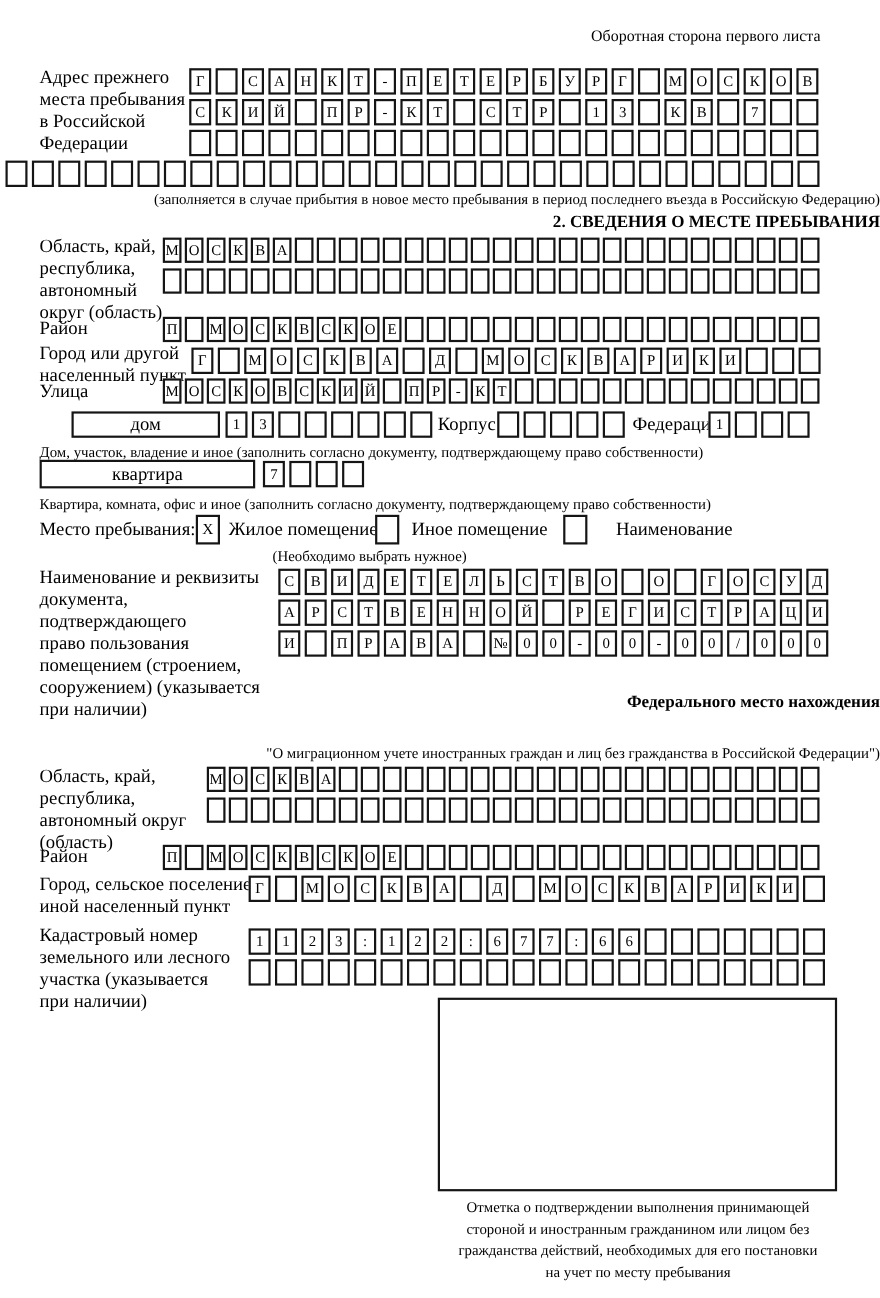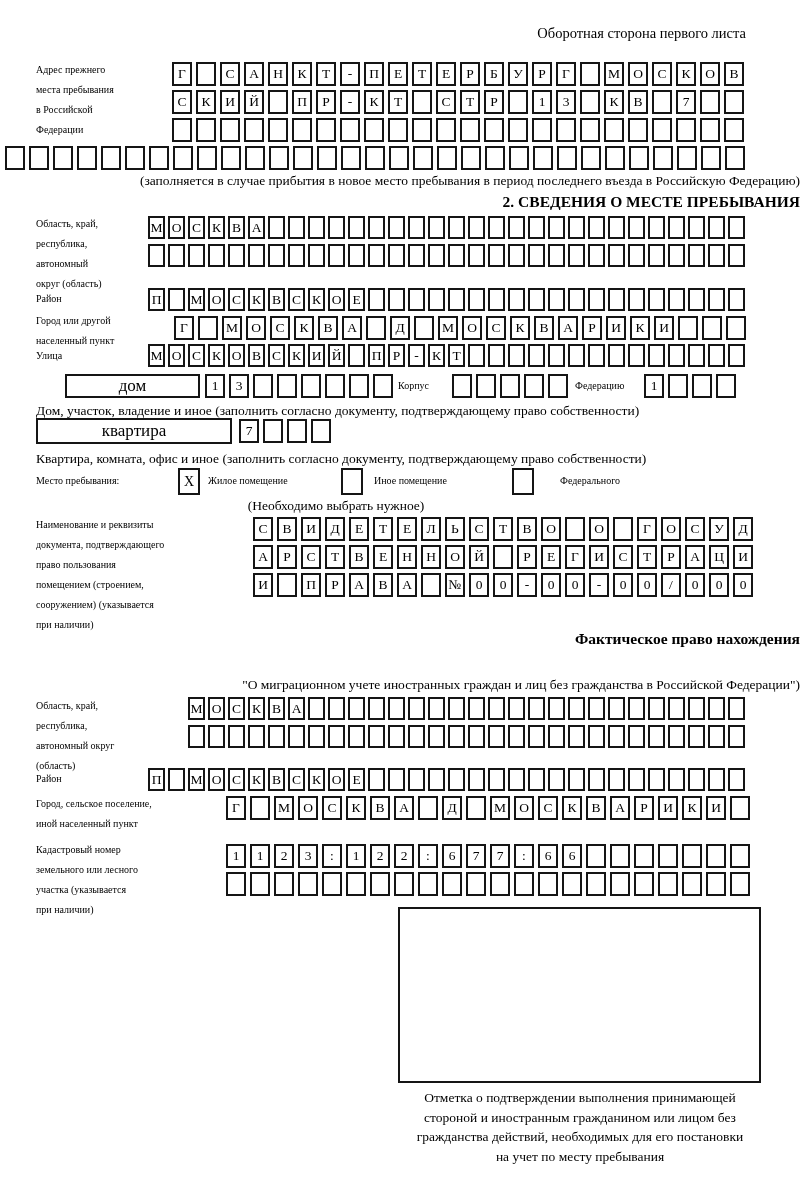--- a/index.html
+++ b/index.html
@@ -1,21 +1,21 @@
 <!DOCTYPE html>
 <html><head>
 <meta charset="utf-8">
 <style>
   html,body { margin:0; padding:0; background:#fff; }
   .page {
     position:relative; width:800px; height:1180px; background:#ffffff;
     font-family:"Liberation Serif", serif; color:#000; overflow:hidden;
   }
   .abs { position:absolute; }
-  .label { font-size:10px; line-height:20px; white-space:pre-line; }
+  .label { font-size:17px; line-height:20px; white-space:pre-line; }
   .note  { font-size:13.5px; line-height:18px; white-space:pre-line; }
   .center { left:0; width:800px; text-align:right; }
   .title { font-weight:bold; font-size:15.5px; }
   .boxrow { position:absolute; display:flex; gap:4px; }
   .boxrow.sm { gap:3px; }
   .cell {
     box-sizing:border-box; flex:none; width:20px; height:24px;
     border:2px solid #151515; display:flex; align-items:center; justify-content:center;
     font-size:13.5px; line-height:1; background:#fff;
   }
@@ -360,21 +360,21 @@
       <span class="cell"></span>
     </div>
   <div class="abs note" style="left:36px; top:450px;">Квартира, комната, офис и иное (заполнить согласно документу, подтверждающему право собственности)</div>
 
   <div class="abs label" style="left:36px; top:471px;">Место пребывания:</div>
   <div class="chk" style="left:178px; top:468px;">X</div>
   <div class="abs label" style="left:208px; top:471px;">Жилое помещение</div>
   <div class="chk" style="left:341px; top:468px;"></div>
   <div class="abs label" style="left:374px; top:471px;">Иное помещение</div>
   <div class="chk" style="left:512px; top:468px;"></div>
-  <div class="abs label" style="left:560px; top:471px;">Федерального</div>
+  <div class="abs label" style="left:560px; top:471px;">Наименование</div>
   <div class="abs note" style="left:136px; top:497px; width:400px; text-align:center;">(Необходимо выбрать нужное)</div>
 
   <div class="abs label" style="left:36px; top:515px; width:210px;">Наименование и реквизиты
 документа, подтверждающего
 право пользования
 помещением (строением,
 сооружением) (указывается
 при наличии)</div>
   <div class="boxrow" style="left:253px; top:517px;">
       <span class="cell">С</span>
@@ -439,21 +439,21 @@
       <span class="cell">0</span>
       <span class="cell">-</span>
       <span class="cell">0</span>
       <span class="cell">0</span>
       <span class="cell">/</span>
       <span class="cell">0</span>
       <span class="cell">0</span>
       <span class="cell">0</span>
     </div>
 
-  <div class="abs title center" style="top:630px;">Фактическое право нахождения</div>
+  <div class="abs title center" style="top:630px;">Федерального место нахождения</div>
   <div class="abs note center" style="top:676px;">"О миграционном учете иностранных граждан и лиц без гражданства в Российской Федерации")</div>
 
   <div class="abs label" style="left:36px; top:696px; width:175px;">Область, край,
 республика,
 автономный округ
 (область)</div>
   <div class="boxrow sm" style="left:188px; top:697px;">
       <span class="cell">М</span>
       <span class="cell">О</span>
       <span class="cell">С</span>

